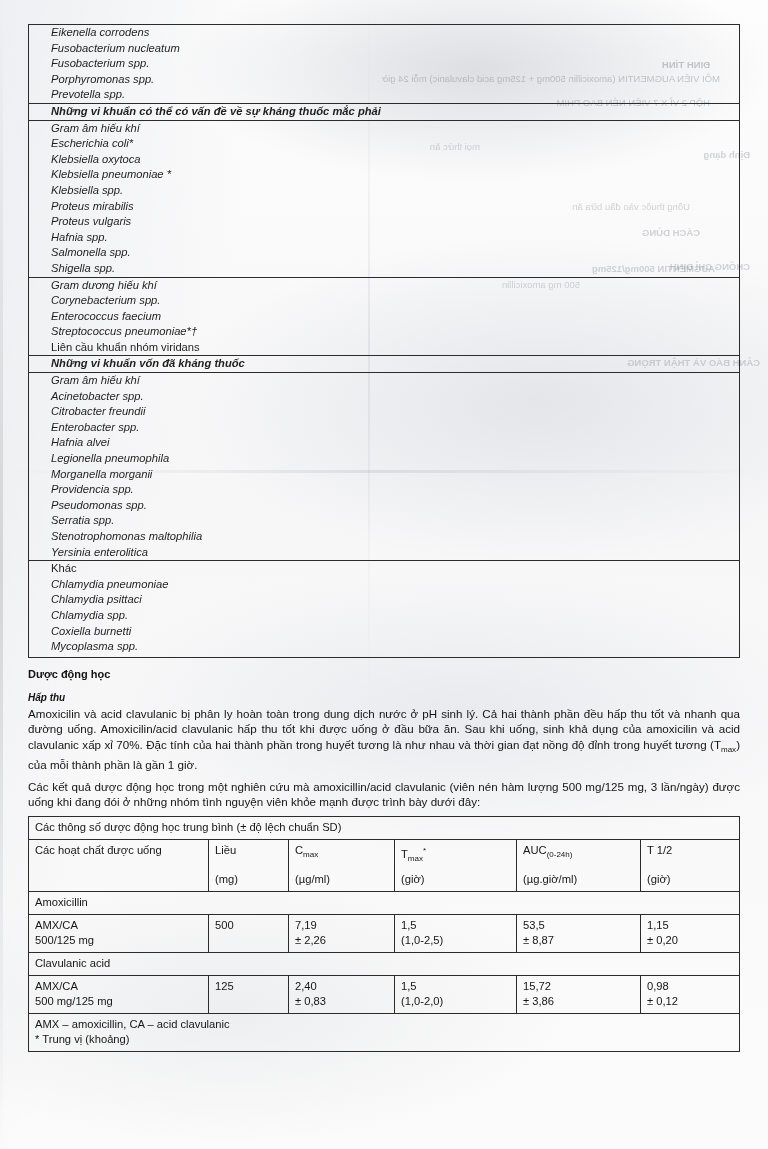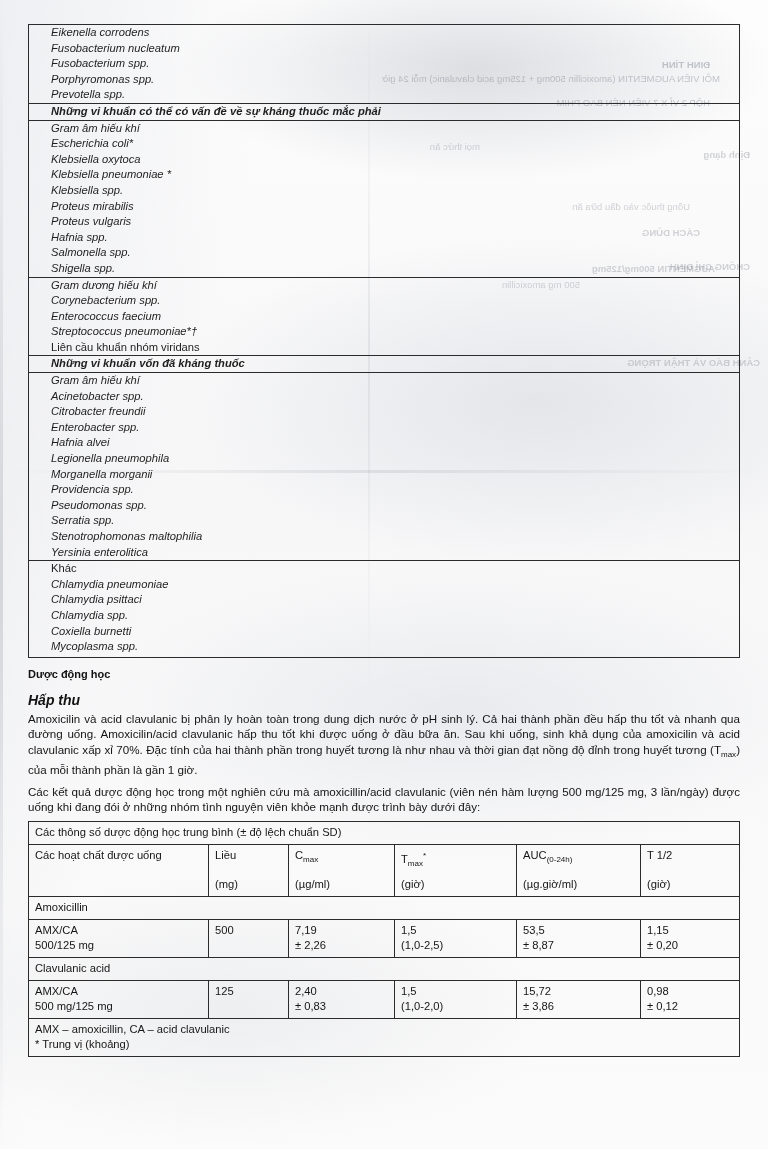--- a/index.html
+++ b/index.html
@@ -80,21 +80,21 @@
   tr.topline td { border-top: 1px solid #2b2b2b; margin-left: 12px; }
 
   .pk-title {
     margin: 10px 0 12px 0;
     font-size: 11px;
     font-weight: bold;
     color: #121212;
   }
   .pk-sub {
     margin: 2px 0 3px 0;
-    font-size: 14px;
+    font-size: 10px;
     font-weight: bold;
     font-style: italic;
     color: #121212;
   }
   .para {
     font-size: 11.6px;
     line-height: 15.4px;
     text-align: justify;
     margin: 0 0 6px 0;
     color: #151515;

